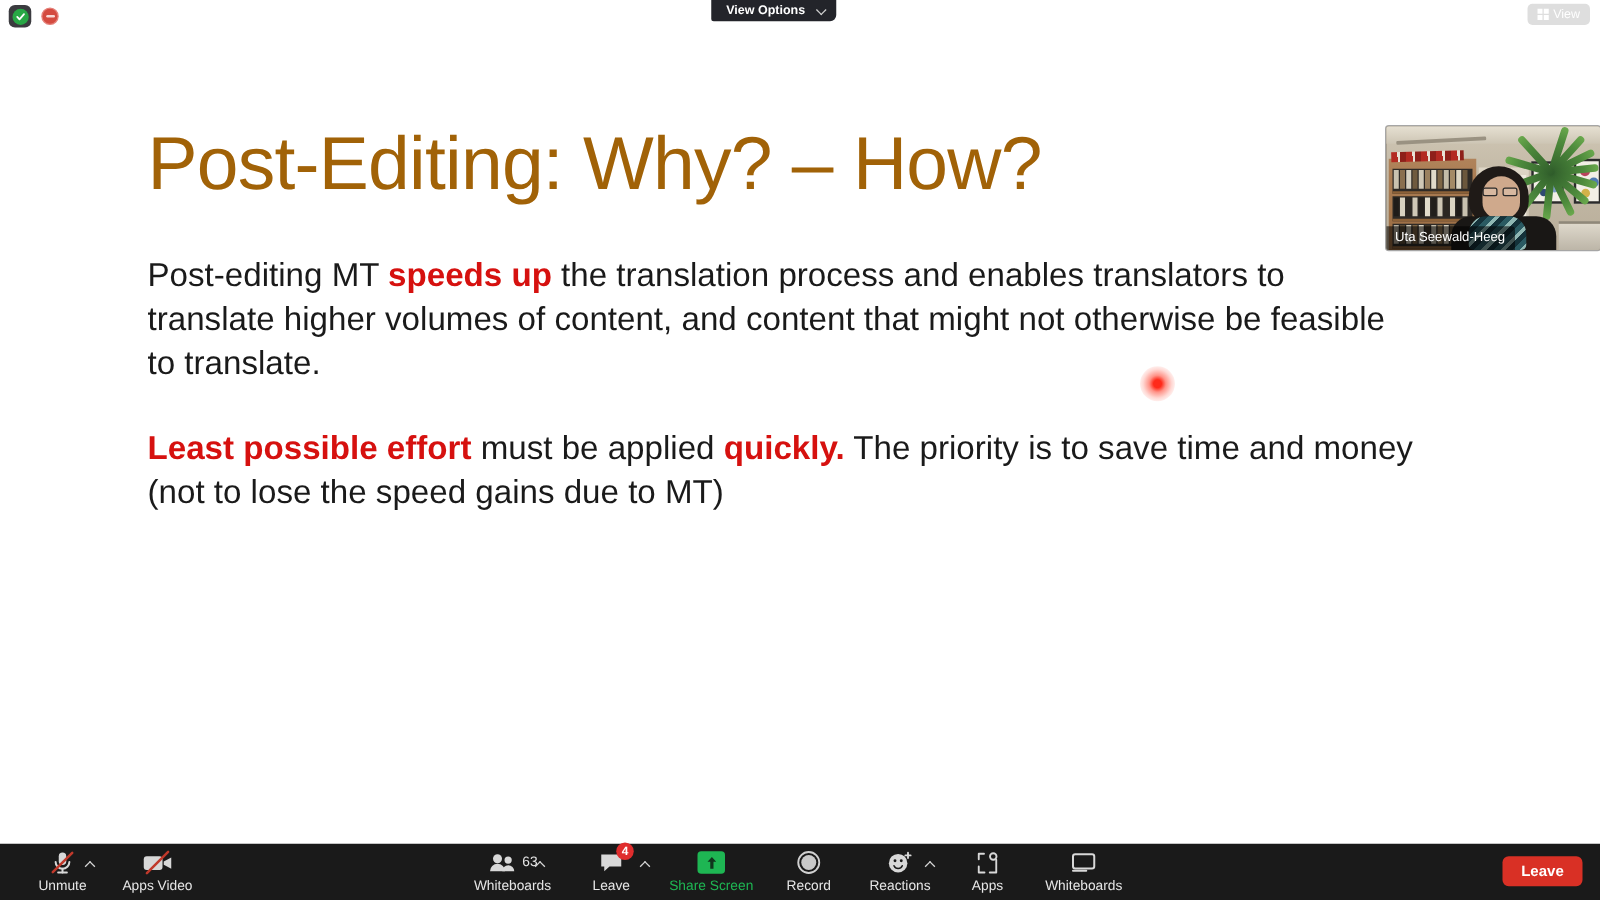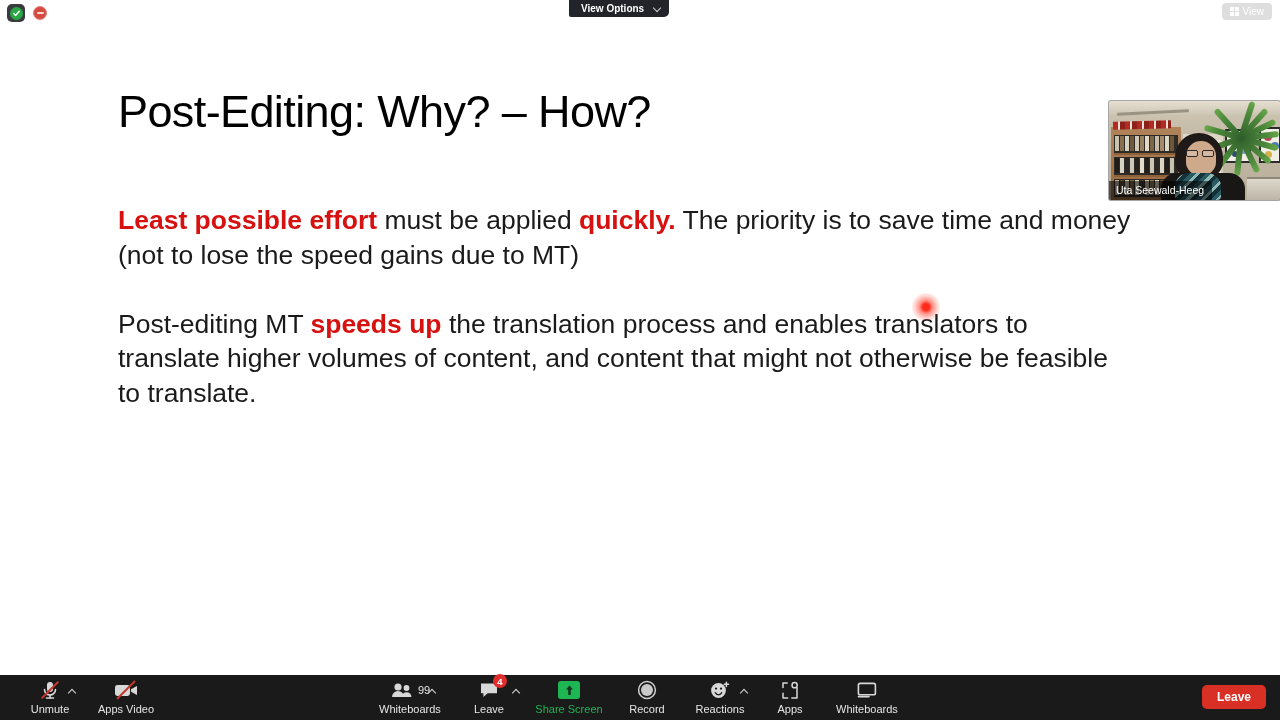--- a/index.html
+++ b/index.html
@@ -160,25 +160,25 @@
     position: absolute;
     top: 0;
     left: 0;
     width: 1280px;
     height: 675px;
     background: #ffffff;
   }
   .slide-title {
     position: absolute;
     left: 118px;
-    top: 86px;
+    top: 96px;
     font-family: "Liberation Sans", sans-serif;
-    font-size: 45px;
+    font-size: 60px;
     font-weight: normal;
-    color: #000000;
+    color: #a16207;
     letter-spacing: -0.6px;
     white-space: nowrap;
   }
   .body-block {
     position: absolute;
     left: 118px;
     top: 203px;
     width: 1014px;
     font-size: 26.5px;
     line-height: 34.8px;
@@ -472,23 +472,23 @@
 </head>
 <body>
 
 <div id="app">
 
   <div class="slide">
 
     <div class="slide-title">Post-Editing: Why? – How?</div>
 
     <div class="body-block">
+      <p><span>Post-editing MT </span><span class="hl">speeds up</span><span> the translation process and enables translators to translate higher volumes of content, and content that might not otherwise be feasible to translate.</span></p>
+
       <p><span class="hl">Least possible effort</span><span> must be applied </span><span class="hl">quickly.</span><span> The priority is to save time and money (not to lose the speed gains due to MT)</span></p>
-
-      <p><span>Post-editing MT </span><span class="hl">speeds up</span><span> the translation process and enables translators to translate higher volumes of content, and content that might not otherwise be feasible to translate.</span></p>
 
     </div>
 
     <div class="laser-dot"></div>
   </div>
 
   <div class="top-left-icons">
     <div class="shield-btn">
       <div class="shield-dot">
         <svg width="9" height="9" viewBox="0 0 10 10">
@@ -658,21 +658,21 @@
     <div class="tb-group-center">
 
       <div class="tb-item" style="width:86px">
         <div class="tb-ico">
           <svg width="24" height="16" viewBox="0 0 24 16">
             <circle cx="8" cy="5" r="3.6" fill="#d8d8d8"></circle>
             <path d="M2 15 a6 6 0 0 1 12 0 Z" fill="#d8d8d8"></path>
             <circle cx="16.5" cy="6" r="2.9" fill="#d8d8d8"></circle>
             <path d="M11.8 15 a4.8 4.8 0 0 1 9.6 0 Z" fill="#d8d8d8"></path>
           </svg>
-          <span class="count-badge">99</span>
+          <span class="count-badge">63</span>
         </div>
         <div class="tb-label">Whiteboards</div>
         <span class="caret caret-part"></span>
       </div>
 
       <div class="tb-item" style="width:72px">
         <div class="tb-ico">
           <svg width="20" height="18" viewBox="0 0 20 18">
             <path d="M2 2.6 h16 v9.6 h-9.4 L4.4 16 v-3.8 H2 Z" fill="#d8d8d8"></path>
           </svg>

